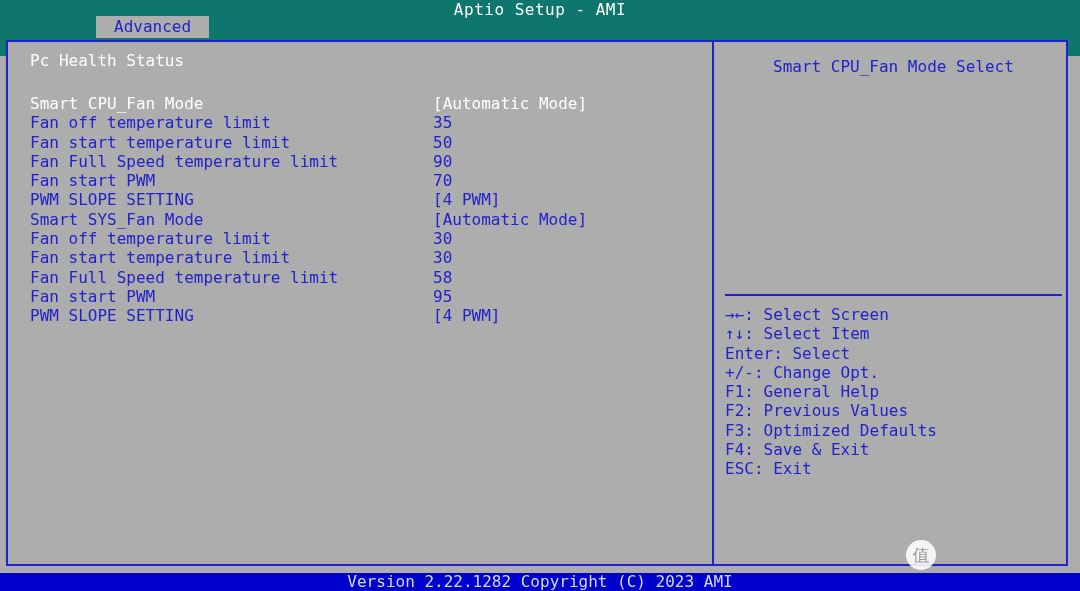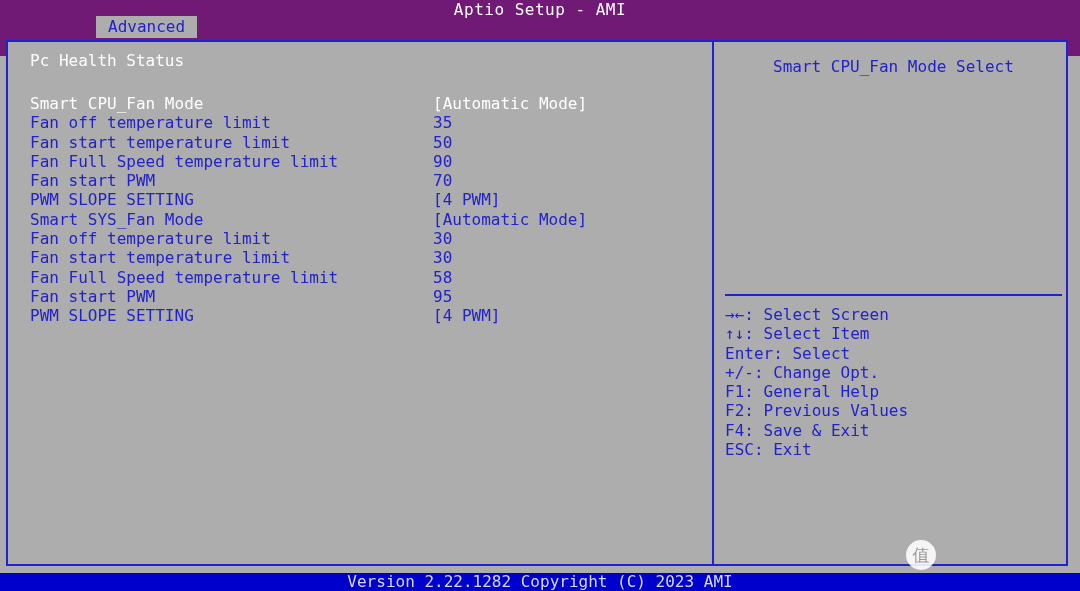--- a/index.html
+++ b/index.html
@@ -15,21 +15,21 @@
     font-family: "DejaVu Sans Mono", "Liberation Mono", monospace;
     overflow: hidden;
     -webkit-font-smoothing: none;
   }
 
   
   #titlebar {
     position: absolute;
     left: 0; top: 0;
     width: 1080px; height: 56px;
-    background: #701a75;
+    background: #0f766e;
   }
   #title-text {
     position: absolute;
     left: 0; top: 0;
     width: 1080px;
     text-align: center;
     line-height: 20px;
     font-size: 16px;
     color: #ffffff;
     letter-spacing: 0.5px;
@@ -37,21 +37,21 @@
   #tabstrip {
     position: absolute;
     left: 0; top: 16px;
     width: 1080px; height: 22px;
   }
   .tab {
     position: absolute;
     top: 0;
     height: 22px;
     line-height: 22px;
-    padding: 0 12px;
+    padding: 0 18px;
     font-size: 16px;
     color: #2222cc;
     background: #adadad;
     white-space: nowrap;
   }
   .tab.active { left: 96px; }
 
   
   #frame {
     position: absolute;
@@ -223,20 +223,21 @@
   <div id="right-panel">
     <div id="help-text">Smart CPU_Fan Mode Select</div>
     <div id="help-rule"></div>
     <div id="keylist">
         <div class="key-row">→←: Select Screen</div>
         <div class="key-row">↑↓: Select Item</div>
         <div class="key-row">Enter: Select</div>
         <div class="key-row">+/-: Change Opt.</div>
         <div class="key-row">F1: General Help</div>
         <div class="key-row">F2: Previous Values</div>
+        <div class="key-row">F3: Optimized Defaults</div>
         <div class="key-row">F4: Save &amp; Exit</div>
         <div class="key-row">ESC: Exit</div>
       </div>
   </div>
 
   <div id="footer">
     <div id="footer-text">Version 2.22.1282 Copyright (C) 2023 AMI</div>
   </div>
 
   <div id="watermark">

